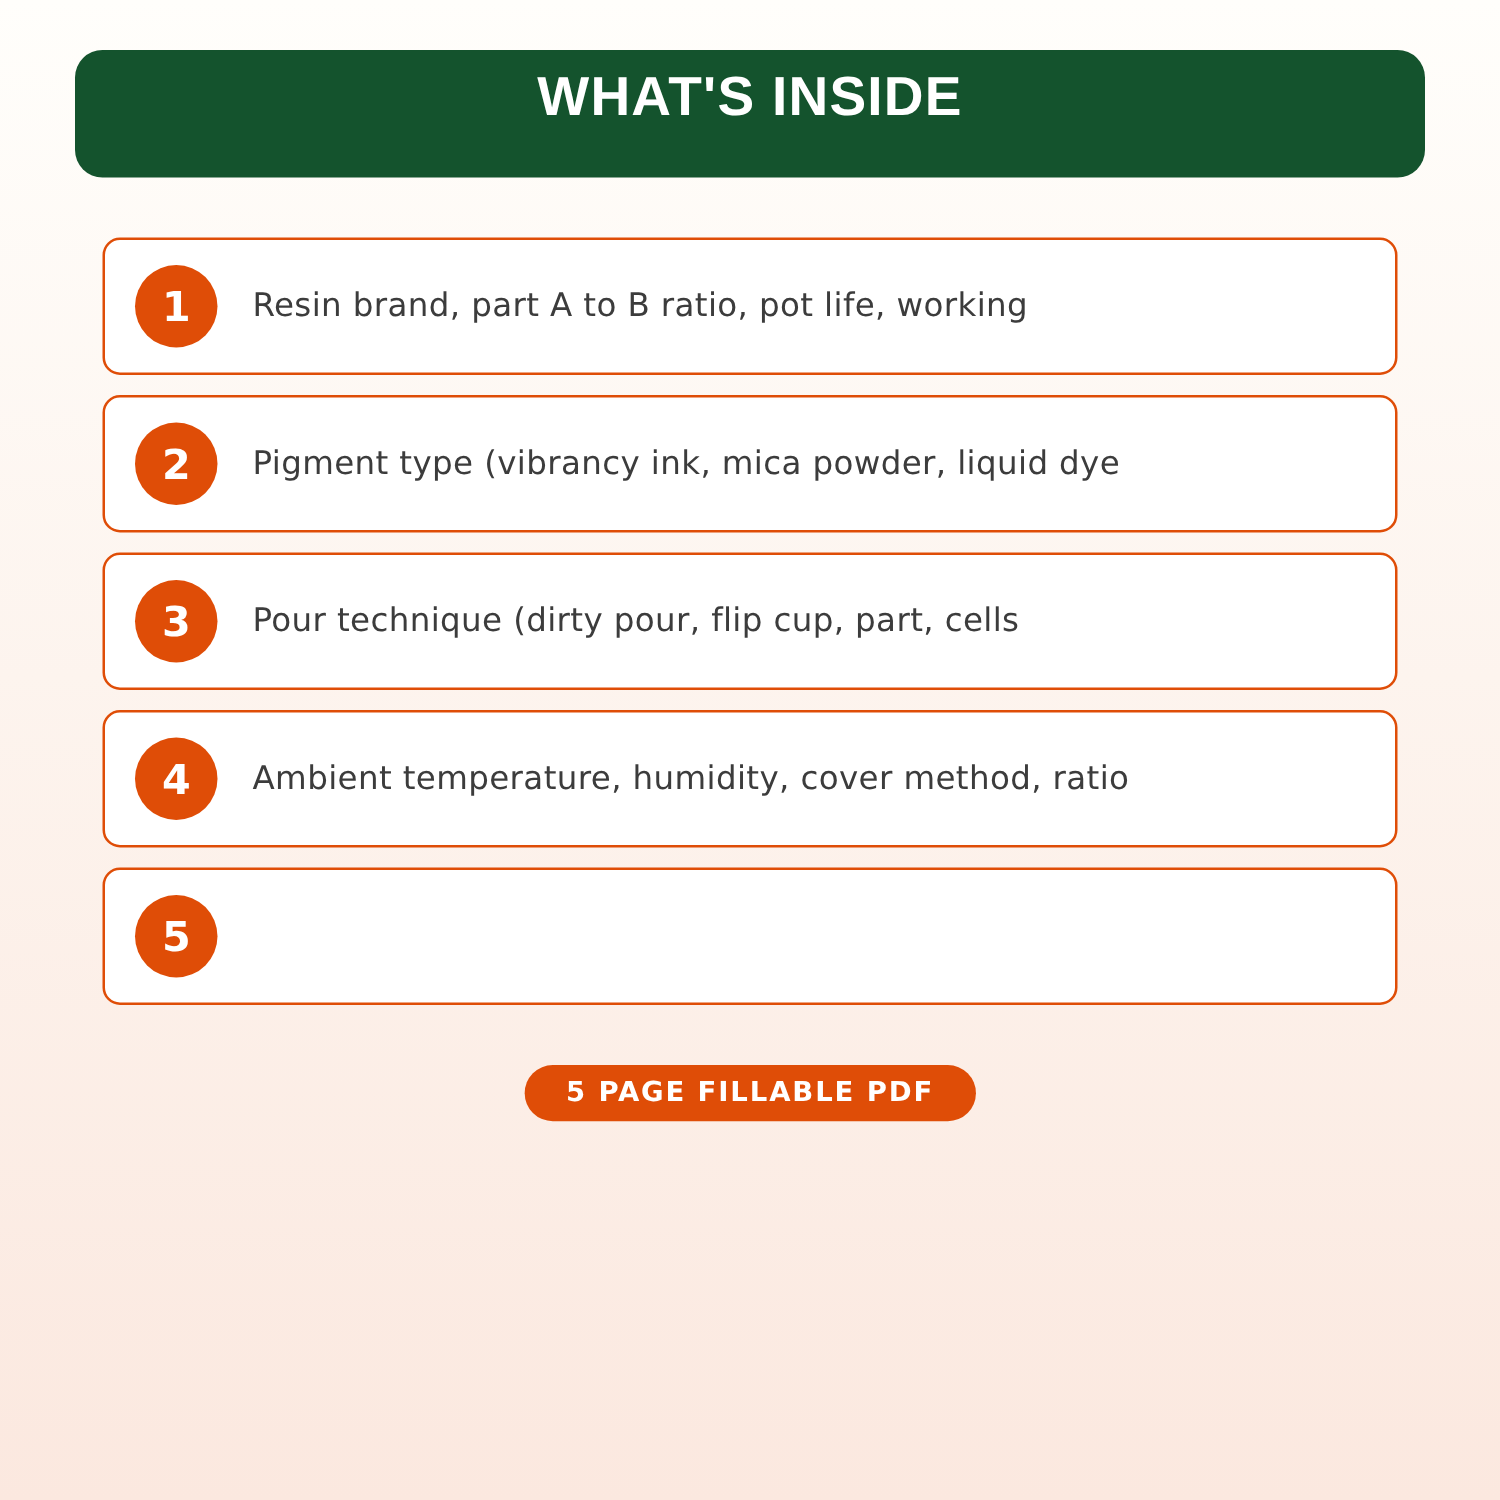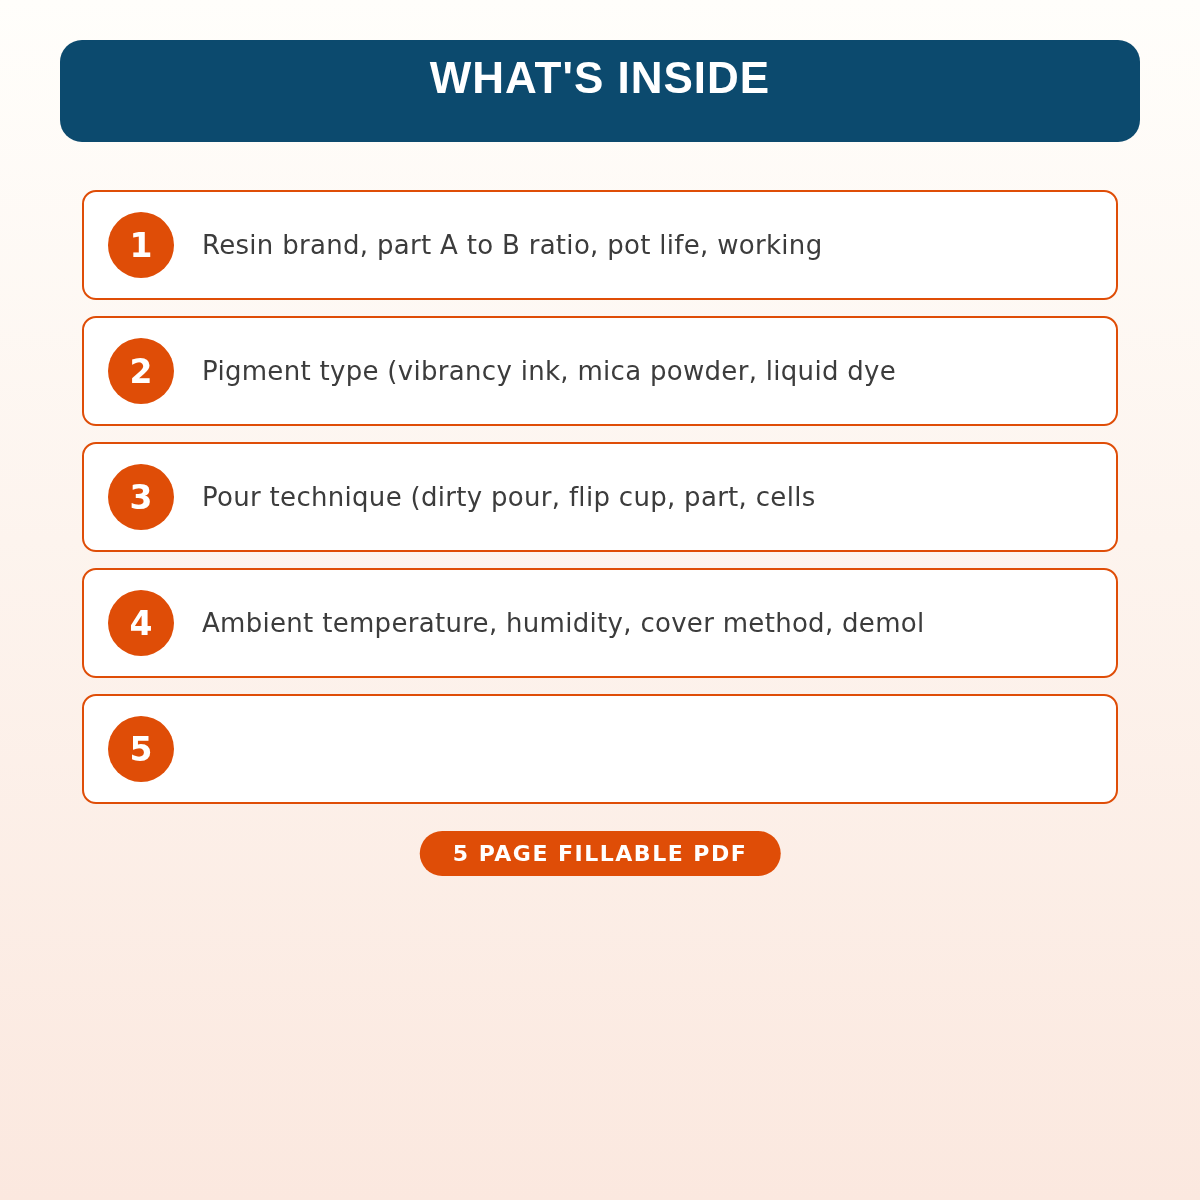--- a/index.html
+++ b/index.html
@@ -14,21 +14,21 @@
     background: linear-gradient(180deg, #fffefb 0%, #fdf4ee 45%, #fbe8df 100%);
     font-family: "DejaVu Sans", "Liberation Sans", sans-serif;
   }
 
   .banner {
     position: absolute;
     left: 60px;
     top: 40px;
     width: 1080px;
     height: 102px;
-    background: #0c4a6e;
+    background: #14532d;
     border-radius: 22px;
     display: flex;
     justify-content: center;
     align-items: flex-start;
     padding-top: 0;
   }
   .banner-title {
     margin-top: 16px;
     color: #ffffff;
     font-family: "Liberation Sans", sans-serif;
@@ -75,21 +75,21 @@
     margin-left: 28px;
     font-size: 26px;
     color: #3c3c3c;
     letter-spacing: 0.3px;
     white-space: nowrap;
   }
 
   .pill-badge {
     position: absolute;
     left: 50%;
-    top: 831px;
+    top: 852px;
     transform: translateX(-50%);
     height: 45px;
     padding: 0 33px;
     background: #df4d07;
     border-radius: 23px;
     display: flex;
     align-items: center;
     justify-content: center;
   }
   .pill-badge-label {
@@ -119,21 +119,21 @@
     <div class="item-text">Pigment type (vibrancy ink, mica powder, liquid dye</div>
   </div>
 
   <div class="list-item">
     <div class="num-circle">3</div>
     <div class="item-text">Pour technique (dirty pour, flip cup, part, cells</div>
   </div>
 
   <div class="list-item">
     <div class="num-circle">4</div>
-    <div class="item-text">Ambient temperature, humidity, cover method, demol</div>
+    <div class="item-text">Ambient temperature, humidity, cover method, ratio</div>
   </div>
 
   <div class="list-item">
     <div class="num-circle">5</div>
   </div>
 
 </div>
 
 <div class="pill-badge">
   <span class="pill-badge-label">5 PAGE FILLABLE PDF</span>

